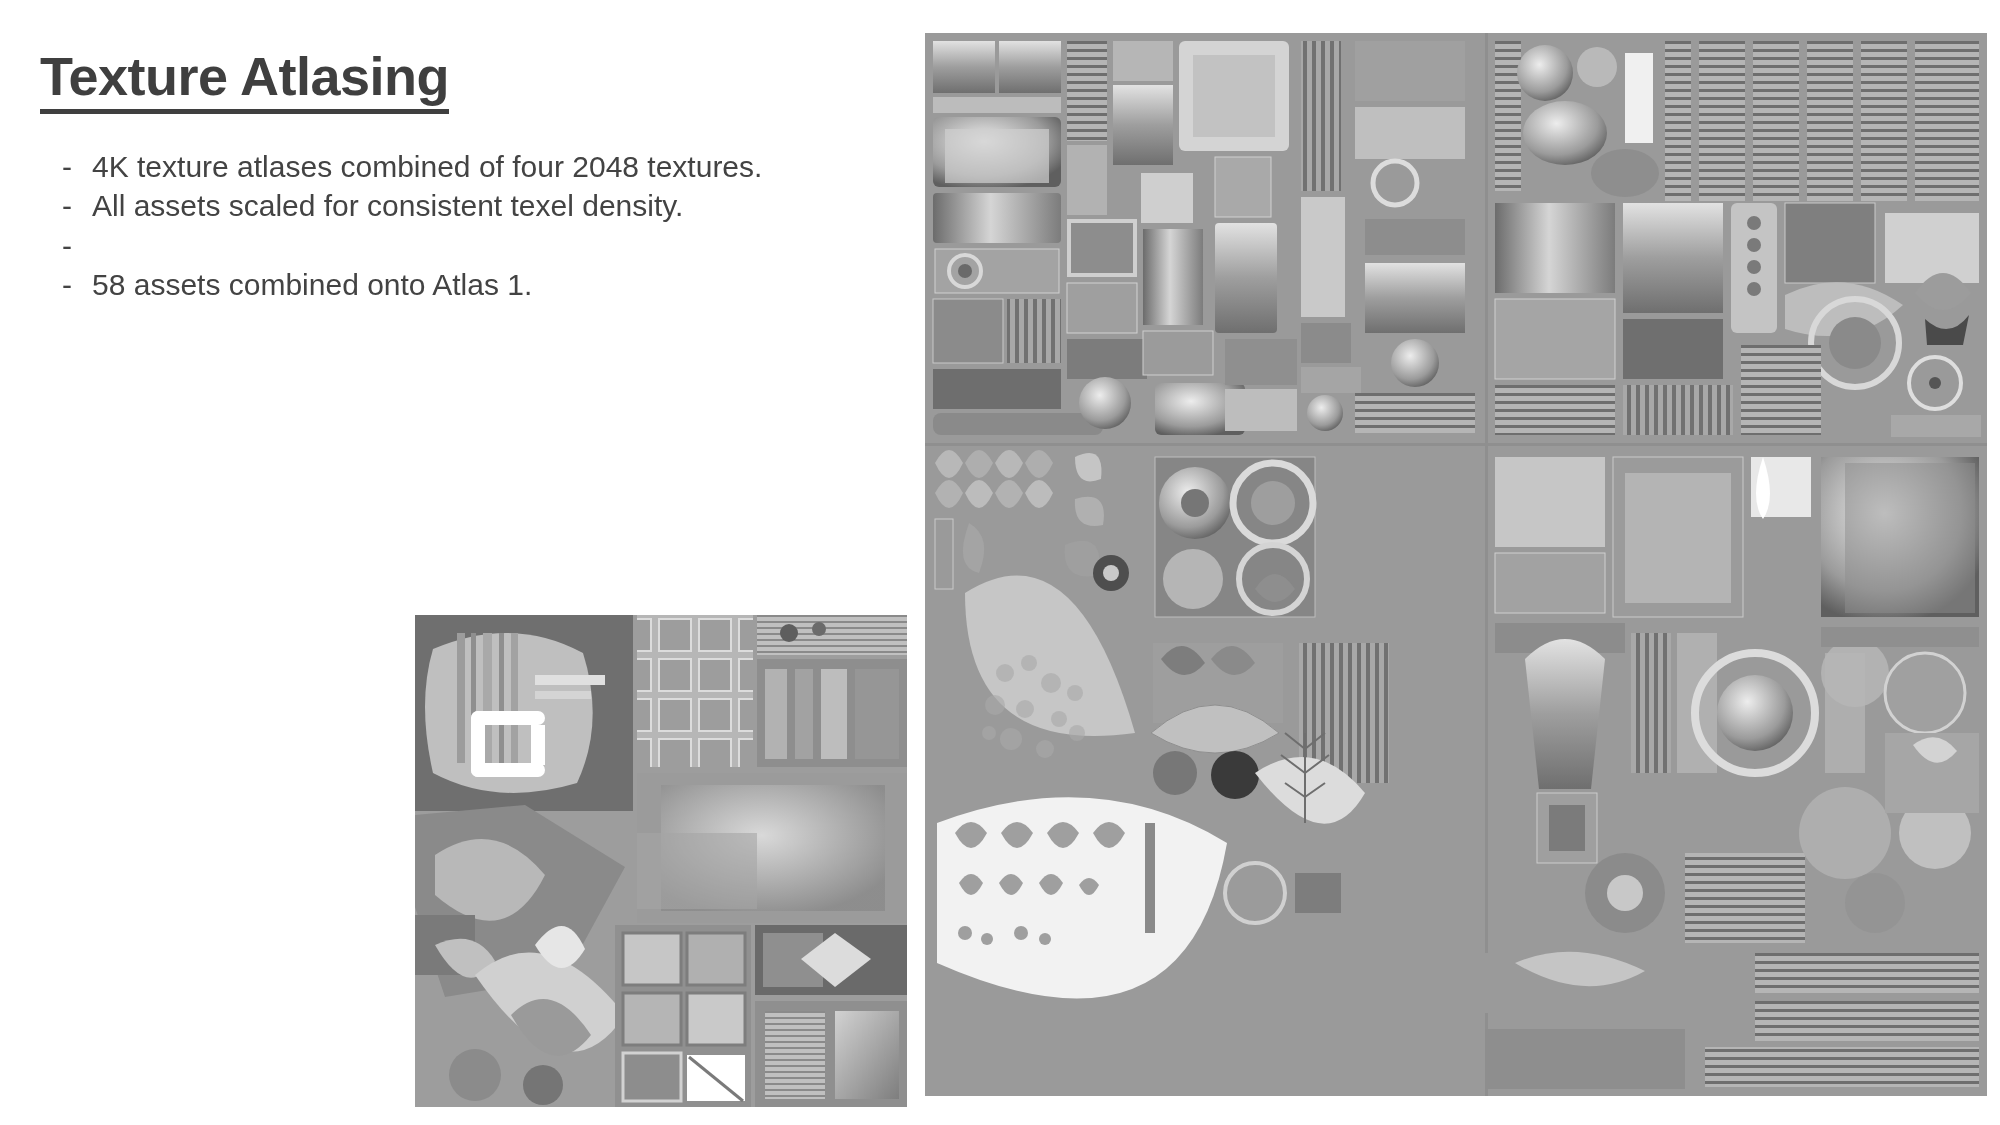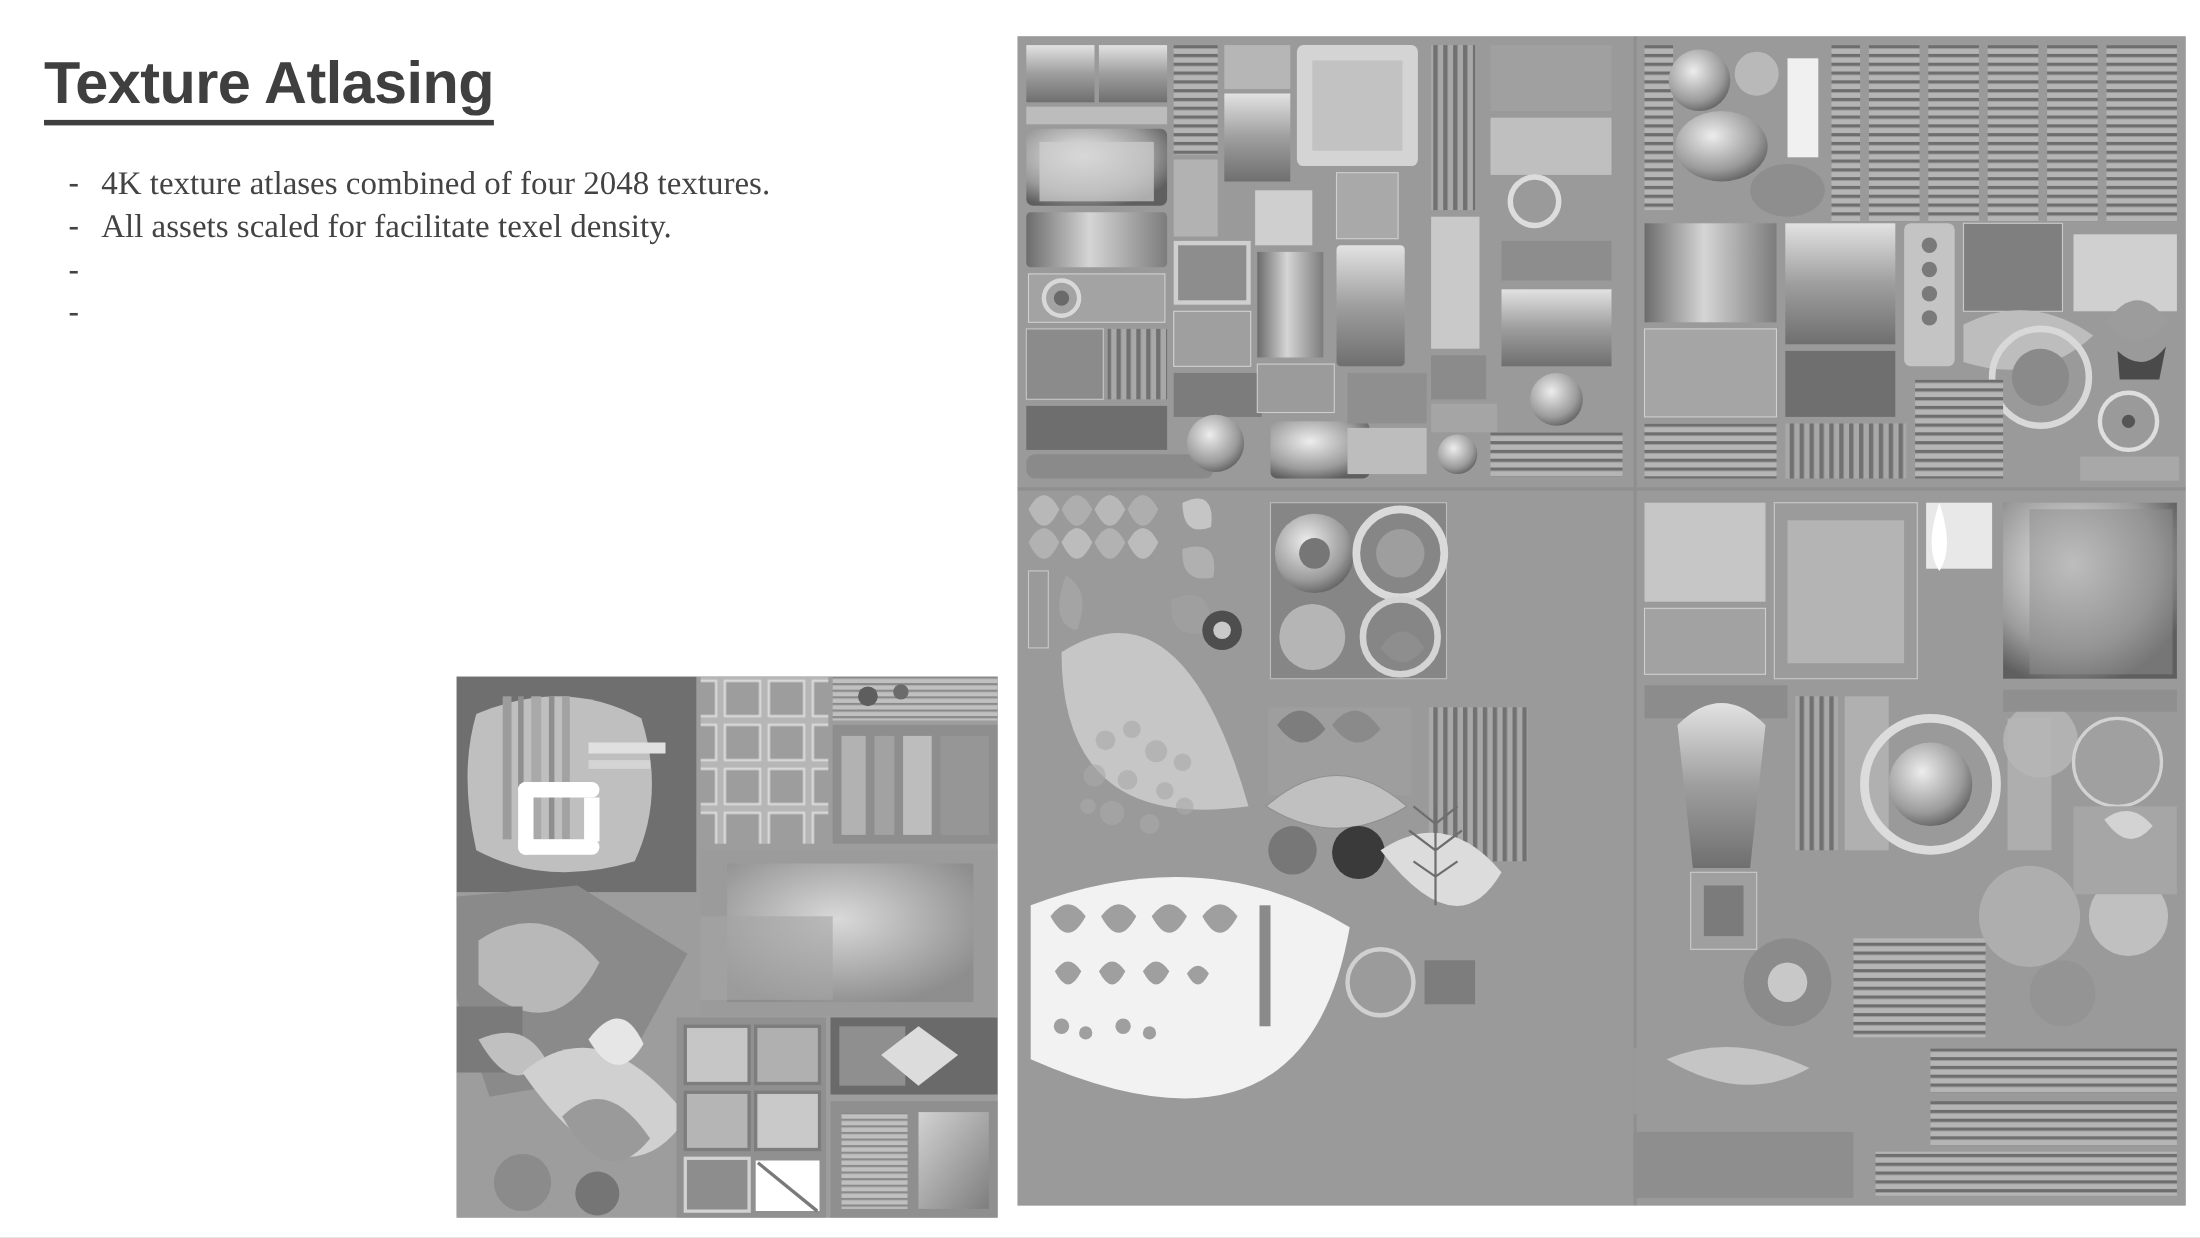--- a/index.html
+++ b/index.html
@@ -55,21 +55,20 @@
   .bullet .dash {
     width: 52px;
     flex: 0 0 52px;
     padding-left: 22px;
     box-sizing: border-box;
     color: #434343;
   }
   .bullet .btext {
     flex: 1 1 auto;
     max-width: 700px;
-    font-family: Liberation Serif, serif;
   }
 
   
   .atlas-big {
     position: absolute;
     left: 925px;
     top: 33px;
     width: 1062px;
     height: 1063px;
     overflow: hidden;
@@ -94,27 +93,28 @@
   <div class="text-col">
     <h1 class="slide-title">Texture Atlasing</h1>
 
     <ul class="bullets">
       <li class="bullet">
         <span class="dash">-</span>
         <span class="btext">4K texture atlases combined of four 2048 textures.</span>
       </li>
       <li class="bullet">
         <span class="dash">-</span>
-        <span class="btext">All assets scaled for facilitate texel density.</span>
+        <span class="btext">All assets scaled for consistent texel density.</span>
       </li>
       <li class="bullet">
         <span class="dash">-</span>
       </li>
       <li class="bullet">
         <span class="dash">-</span>
+        <span class="btext">58 assets combined onto Atlas 1.</span>
       </li>
     </ul>
   </div>
 
   <div class="atlas-big">
     <svg width="1062" height="1063" viewBox="0 0 1062 1063" xmlns="http://www.w3.org/2000/svg">
       <defs>
         <linearGradient id="gv" x1="0" y1="0" x2="0" y2="1">
           <stop offset="0%" stop-color="#e2e2e2"></stop>
           <stop offset="50%" stop-color="#9e9e9e"></stop>

